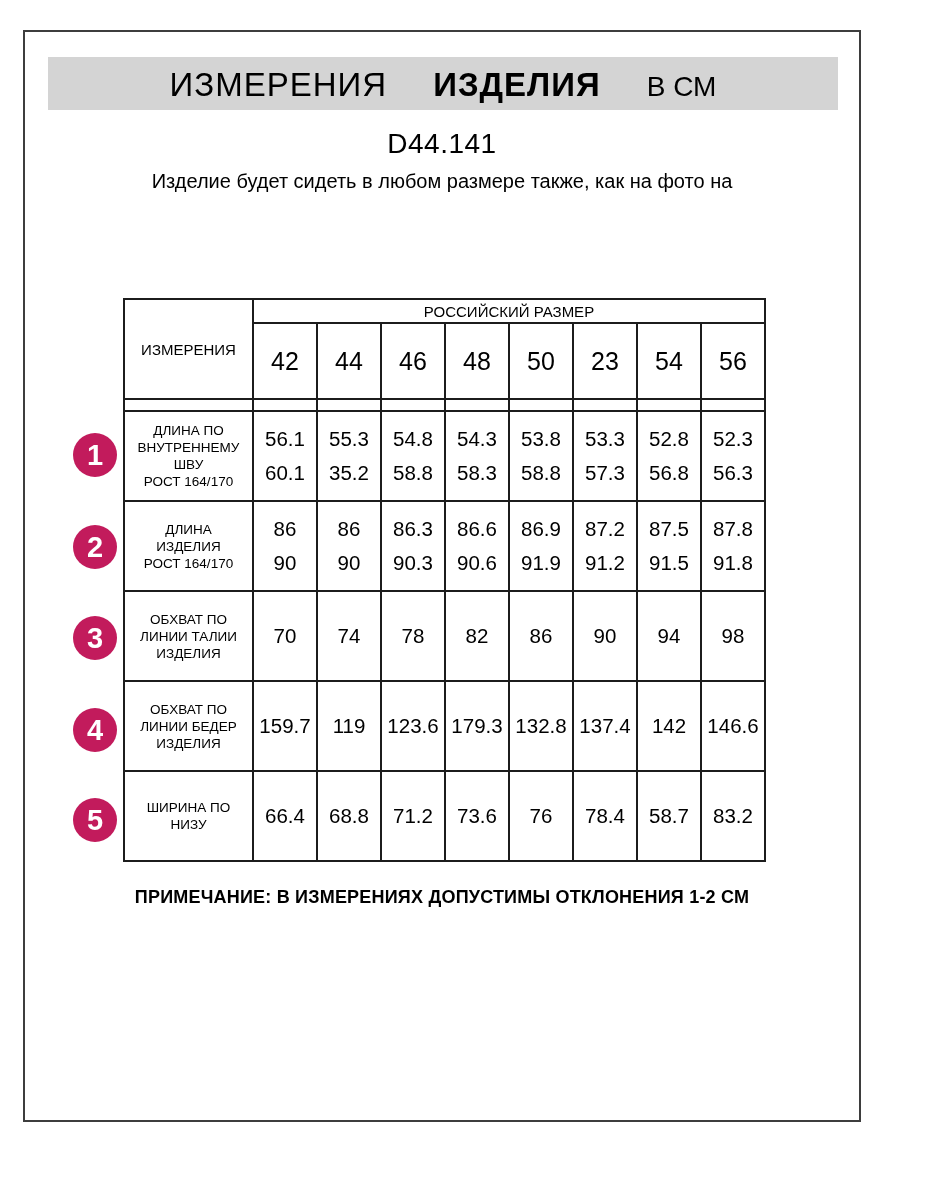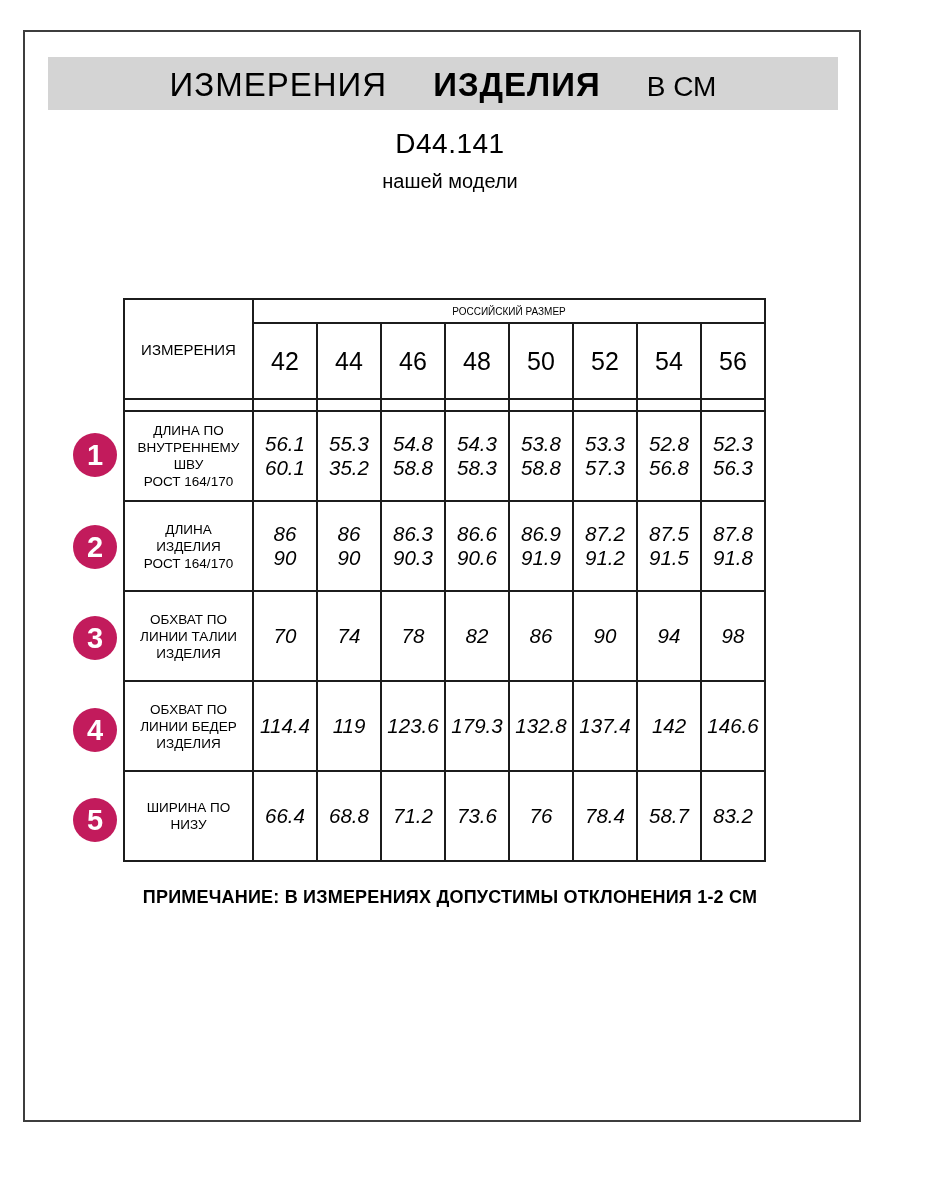--- a/index.html
+++ b/index.html
@@ -12,42 +12,42 @@
     border:2px solid #3d3d3d;background:#fff;
   }
   .gray-bar{
     position:absolute;left:48px;top:57px;width:790px;height:53px;
     background:#d4d4d4;display:flex;justify-content:center;align-items:baseline;
     gap:46px;padding-top:9px;box-sizing:border-box;
   }
   .title-regular{font-size:33px;font-weight:normal;letter-spacing:1px;}
   .title-bold{font-size:33px;font-weight:bold;letter-spacing:1px;}
   .title-unit{font-size:28px;font-weight:500;}
-  .centered-block{position:absolute;left:31px;width:838px;text-align:center;}
+  .centered-block{position:absolute;left:23px;width:838px;text-align:center;}
   .model-code{top:128px;font-size:28px;letter-spacing:0.5px;}
   .description{top:169px;font-size:20px;line-height:24px;}
   .note{top:887px;font-size:18px;font-weight:bold;letter-spacing:0.2px;}
 
   table.size-table{
     position:absolute;left:123px;top:298px;border-collapse:collapse;
     table-layout:fixed;
   }
   .size-table th,.size-table td{
     border:2px solid #1c1c1c;padding:0;text-align:center;vertical-align:middle;
     font-weight:normal;background:#fff;
   }
   col.c-label{width:129px;}
   col.c-size{width:64px;}
-  .group-head{height:22px;font-size:10px;}
+  .group-head{height:22px;font-size:15px;}
   .label-head{font-size:15px;}
   .size-head{height:74px;font-size:25px;font-weight:bold;border-radius:20px;}
   tr.spacer td{height:10px;}
   tr.data-row td{height:88px;margin-left:44px;}
   .row-label{font-size:13.5px;line-height:17px;white-space:pre-line;}
-  .val{font-size:20.5px;line-height:24px;white-space:pre-line;font-style:italic;}
+  .val{font-size:20.5px;line-height:34px;white-space:pre-line;}
 
   .badge{
     position:absolute;left:73px;width:44px;height:44px;border-radius:50%;
     color:#fff;font-size:29px;font-weight:bold;
     display:flex;align-items:center;justify-content:center;
   }
   .b1{top:433px;} .b2{top:525px;} .b3{top:616px;} .b4{top:708px;} .b5{top:798px;}
 </style>
 </head>
 <body>
@@ -56,21 +56,21 @@
 
 <div class="gray-bar" style="background: rgb(212, 212, 212);">
   <span class="title-regular">ИЗМЕРЕНИЯ</span>
   <span class="title-bold">ИЗДЕЛИЯ</span>
   <span class="title-unit">В СМ</span>
 </div>
 
 <div class="centered-block model-code">D44.141</div>
 
 <div class="centered-block description">
-  <div>нашей модели</div>
+  <div>Изделие будет сидеть в любом размере также, как на фото на</div>
 </div>
 
 <table class="size-table">
   <colgroup>
     <col class="c-label">
     <col class="c-size">
       <col class="c-size">
       <col class="c-size">
       <col class="c-size">
     <col class="c-size">
@@ -82,21 +82,21 @@
     <tr>
       <th class="label-head" rowspan="2">ИЗМЕРЕНИЯ</th>
       <th class="group-head" colspan="8">РОССИЙСКИЙ РАЗМЕР</th>
     </tr>
     <tr>
       <th class="size-head">42</th>
       <th class="size-head">44</th>
       <th class="size-head">46</th>
       <th class="size-head">48</th>
       <th class="size-head">50</th>
-      <th class="size-head">52</th>
+      <th class="size-head">23</th>
       <th class="size-head">54</th>
       <th class="size-head">56</th>
     </tr>
     <tr class="spacer">
       <td></td>
         <td></td>
         <td></td>
         <td></td>
         <td></td>
         <td></td>
@@ -157,21 +157,21 @@
       <td class="val">82</td>
       <td class="val">86</td>
       <td class="val">90</td>
       <td class="val">94</td>
       <td class="val">98</td>
     </tr>
     <tr class="data-row">
       <td class="row-label">ОБХВАТ ПО
 ЛИНИИ БЕДЕР
 ИЗДЕЛИЯ</td>
-      <td class="val">114.4</td>
+      <td class="val">159.7</td>
       <td class="val">119</td>
       <td class="val">123.6</td>
       <td class="val">179.3</td>
       <td class="val">132.8</td>
       <td class="val">137.4</td>
       <td class="val">142</td>
       <td class="val">146.6</td>
     </tr>
     <tr class="data-row">
       <td class="row-label">ШИРИНА ПО

